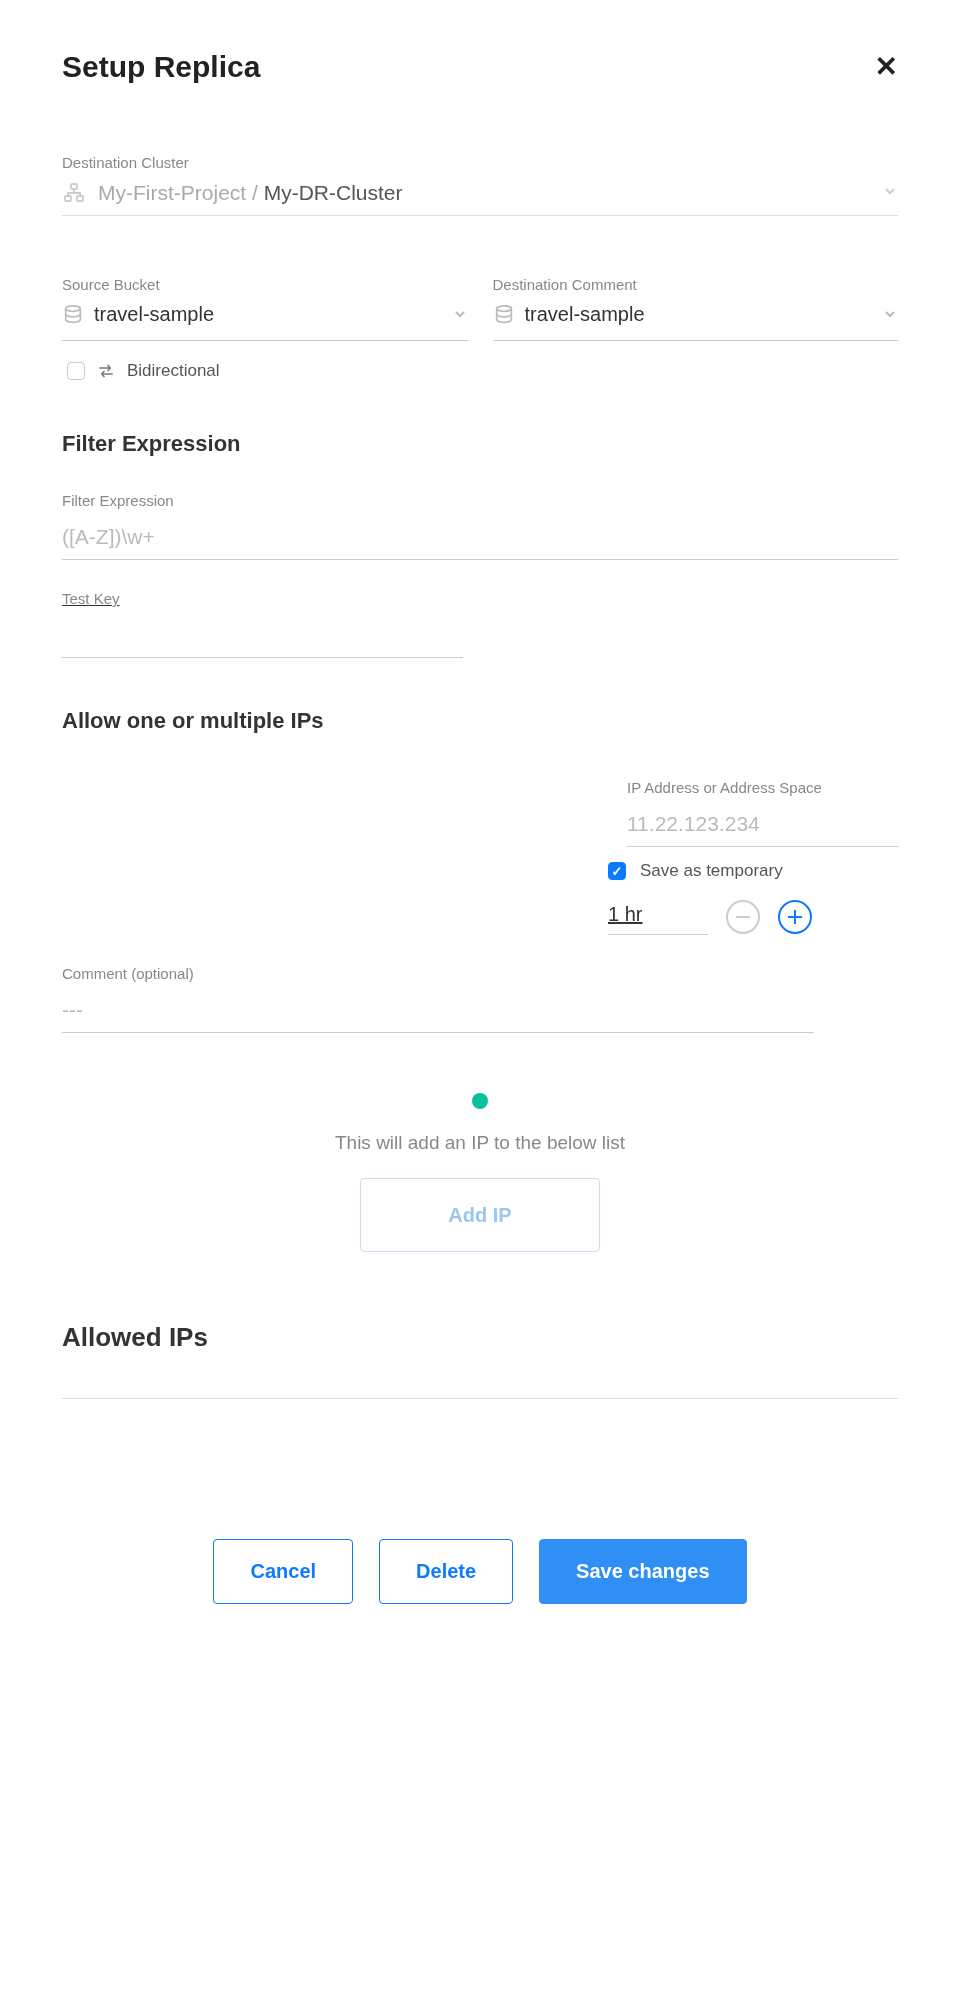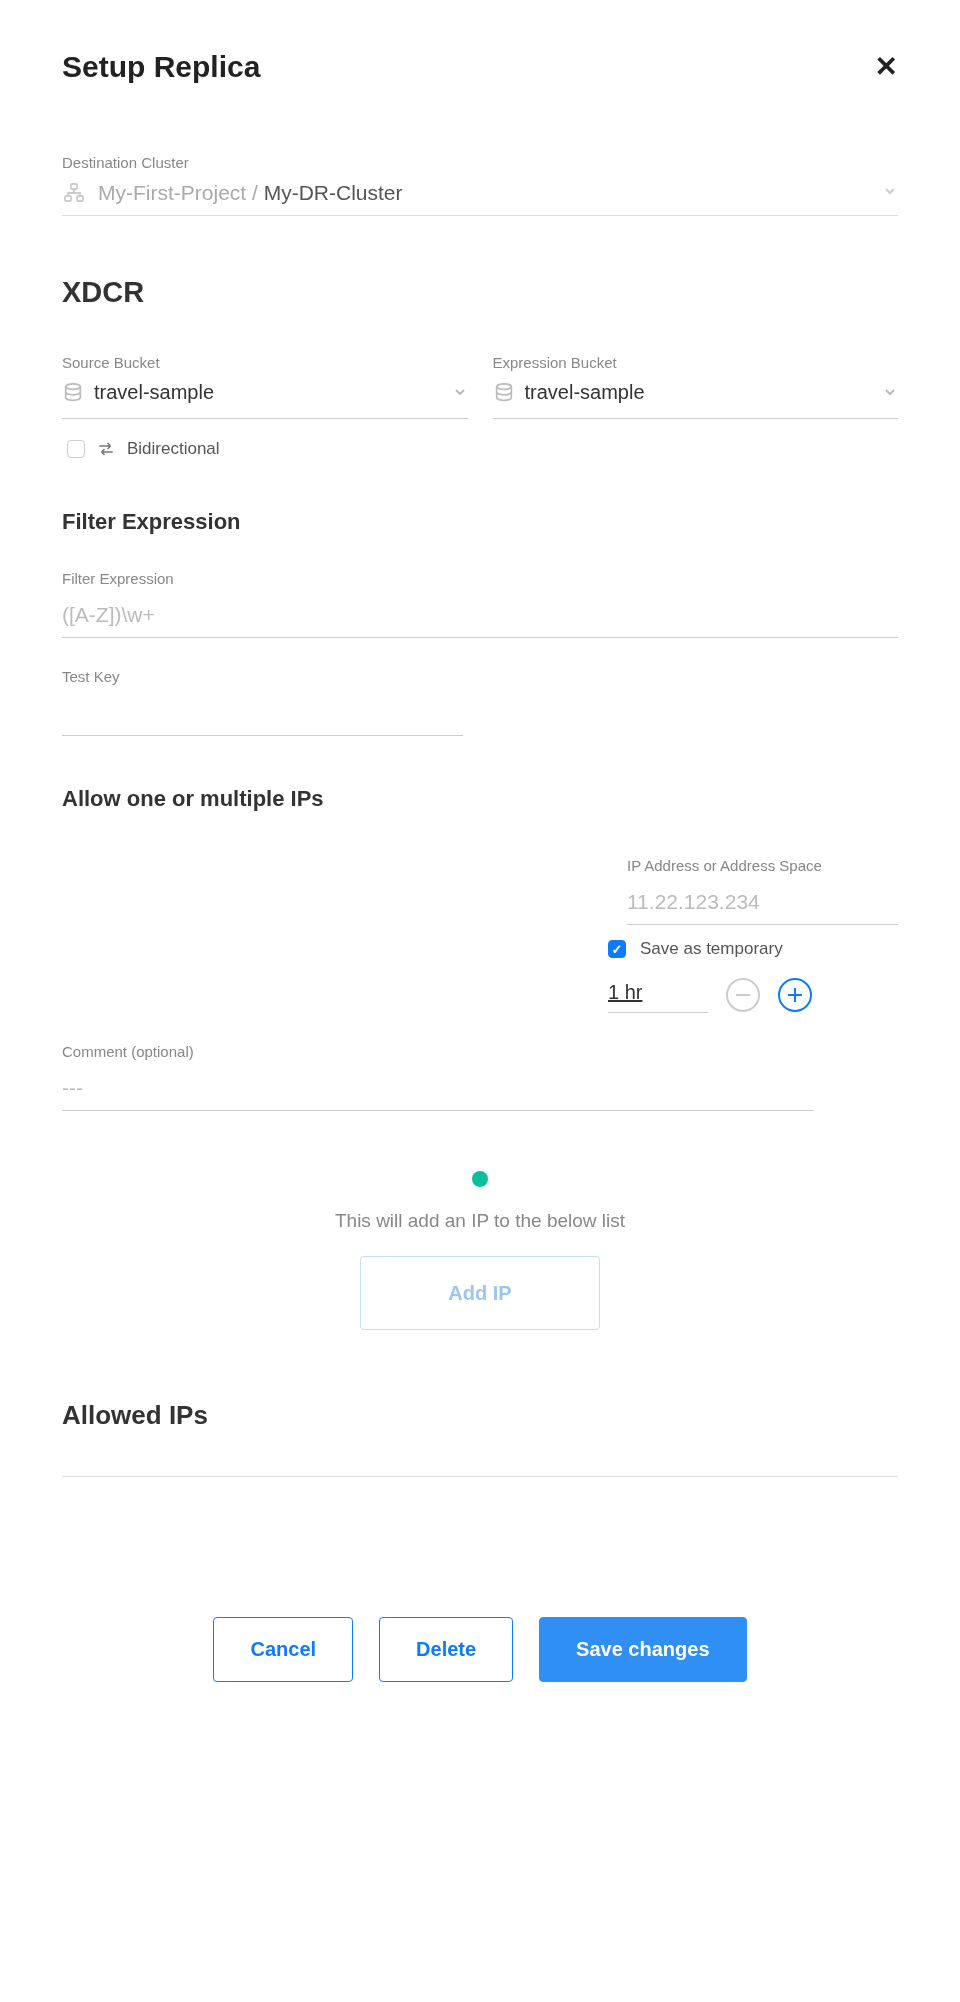--- a/index.html
+++ b/index.html
@@ -147,20 +147,21 @@
       font-family: inherit;
     }
     .text-field::placeholder {
       color: #bbb;
     }
     .field-group {
       margin-bottom: 30px;
     }
     .half-width {
       width: 48%;
+      text-decoration: underline;
     }
     .ip-row {
       display: flex;
       gap: 14px;
       align-items: flex-end;
       flex-direction: column;
     }
     .ip-left {
       flex: 1;
     }
@@ -329,41 +330,40 @@
     <div class="content">
       <span class="project-path">My-First-Project / </span><span class="cluster-name">My-DR-Cluster</span>
     </div>
     <span class="chevron chevron-down">
       <svg width="16" height="16" viewBox="0 0 16 16" fill="none" stroke="#ccc" stroke-width="2">
           <path d="M4 6l4 4 4-4"></path>
         </svg>
     </span>
   </div>
 
-  <h2 class="section-title">XDCR</h2>
 
   <div class="row-2col">
     <div class="col">
       <span class="field-label">Source Bucket</span>
       <div class="bucket-dropdown">
         <svg class="db-icon" viewBox="0 0 24 24" fill="none" stroke="#bbb" stroke-width="1.8">
           <ellipse cx="12" cy="5" rx="8" ry="3"></ellipse>
           <path d="M4 5v6c0 1.66 3.58 3 8 3s8-1.34 8-3V5"></path>
           <path d="M4 11v6c0 1.66 3.58 3 8 3s8-1.34 8-3v-6"></path>
         </svg>
         <span class="bucket-text">travel-sample</span>
         <span class="chevron-down">
           <svg width="16" height="16" viewBox="0 0 16 16" fill="none" stroke="#bbb" stroke-width="2">
               <path d="M4 6l4 4 4-4"></path>
             </svg>
         </span>
       </div>
     </div>
     <div class="col">
-      <span class="field-label">Expression Bucket</span>
+      <span class="field-label">Destination Comment</span>
       <div class="bucket-dropdown">
         <svg class="db-icon" viewBox="0 0 24 24" fill="none" stroke="#bbb" stroke-width="1.8">
           <ellipse cx="12" cy="5" rx="8" ry="3"></ellipse>
           <path d="M4 5v6c0 1.66 3.58 3 8 3s8-1.34 8-3V5"></path>
           <path d="M4 11v6c0 1.66 3.58 3 8 3s8-1.34 8-3v-6"></path>
         </svg>
         <span class="bucket-text">travel-sample</span>
         <span class="chevron-down">
           <svg width="16" height="16" viewBox="0 0 16 16" fill="none" stroke="#bbb" stroke-width="2">
               <path d="M4 6l4 4 4-4"></path>

